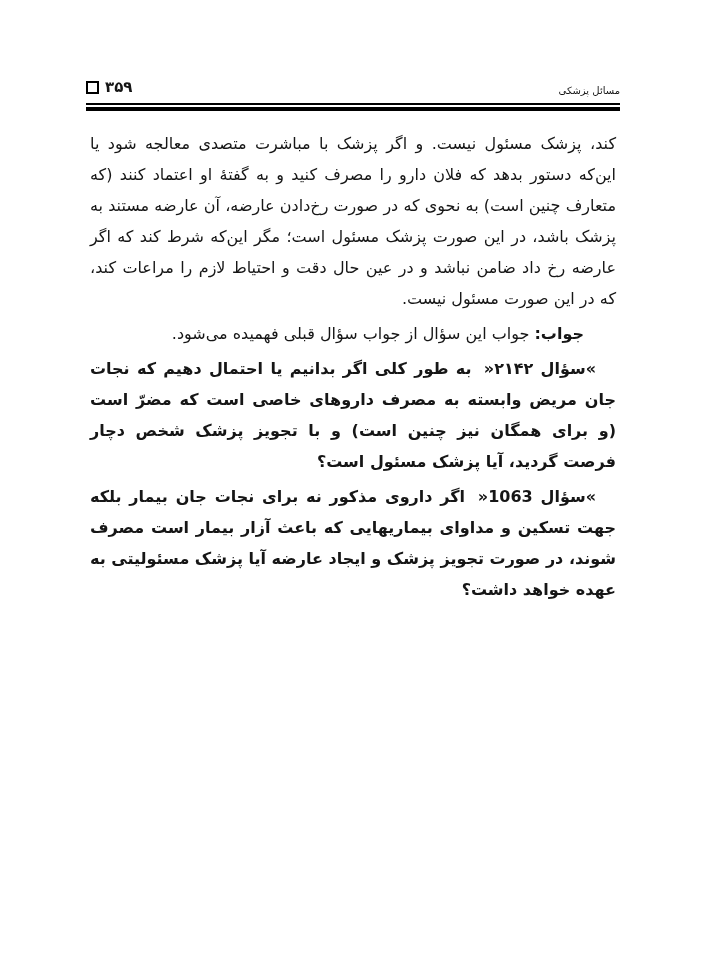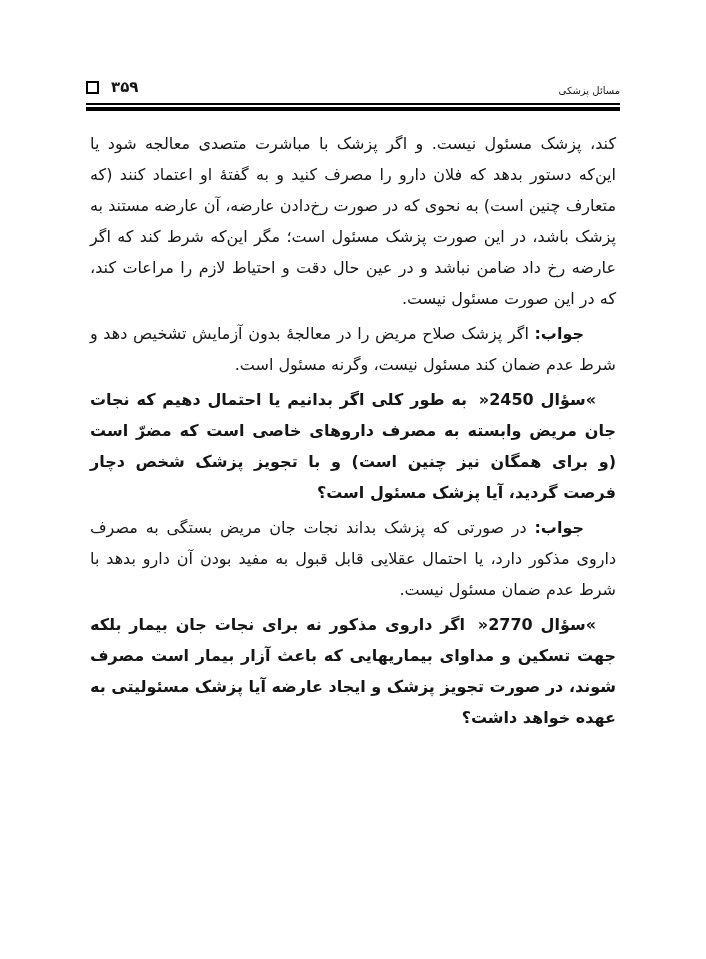--- a/index.html
+++ b/index.html
@@ -26,21 +26,21 @@
     height: 26px;
   }
   .running-title {
     font-size: 10px;
     letter-spacing: 0;
   }
   .pagenum-group {
     display: flex;
     direction: rtl;
     align-items: center;
-    gap: 12px;
+    gap: 6px;
     text-align: center;
   }
   .pagenum {
     font-size: 15px;
     font-weight: 700;
   }
   .square-marker {
     display: inline-block;
     width: 9px; height: 9px;
     border: 2.5px solid #000;
@@ -95,30 +95,27 @@
     </div>
   </header>
 
   <div class="rule-thin"></div>
   <div class="rule-thick"></div>
 
   <main class="page-body">
 
     <p class="para-continuation">کند، پزشک مسئول نیست. و اگر پزشک با مباشرت متصدی معالجه شود یا این‌که دستور بدهد که فلان دارو را مصرف کنید و به گفتهٔ او اعتماد کنند (که متعارف چنین است) به نحوی که در صورت رخ‌دادن عارضه، آن عارضه مستند به پزشک باشد، در این صورت پزشک مسئول است؛ مگر این‌که شرط کند که اگر عارضه رخ داد ضامن نباشد و در عین حال دقت و احتیاط لازم را مراعات کند، که در این صورت مسئول نیست.</p>
 
+    <p class="answer">
+      <b>جواب:</b><span> جواب این سؤال از جواب سؤال قبلی فهمیده می‌شود.</span>
+    </p>
 
-    <p class="answer">
-      <b>جواب:</b><span> اگر پزشک صلاح مریض را در معالجهٔ بدون آزمایش تشخیص دهد و شرط عدم ضمان کند مسئول نیست، وگرنه مسئول است.</span>
+
+    <p class="question">
+      <span class="q-marker">»سؤال ۲۱۴۲«</span><span> به طور کلی اگر بدانیم یا احتمال دهیم که نجات جان مریض وابسته به مصرف داروهای خاصی است که مضرّ است (و برای همگان نیز چنین است) و با تجویز پزشک شخص دچار فرصت گردید، آیا پزشک مسئول است؟</span>
     </p>
 
     <p class="question">
-      <span class="q-marker">»سؤال 2450«</span><span> به طور کلی اگر بدانیم یا احتمال دهیم که نجات جان مریض وابسته به مصرف داروهای خاصی است که مضرّ است (و برای همگان نیز چنین است) و با تجویز پزشک شخص دچار فرصت گردید، آیا پزشک مسئول است؟</span>
-    </p>
-    <p class="answer">
-      <b>جواب:</b><span> در صورتی که پزشک بداند نجات جان مریض بستگی به مصرف داروی مذکور دارد، یا احتمال عقلایی قابل قبول به مفید بودن آن دارو بدهد با شرط عدم ضمان مسئول نیست.</span>
-    </p>
-
-    <p class="question">
-      <span class="q-marker">»سؤال 2770«</span><span> اگر داروی مذکور نه برای نجات جان بیمار بلکه جهت تسکین و مداوای بیماریهایی که باعث آزار بیمار است مصرف شوند، در صورت تجویز پزشک و ایجاد عارضه آیا پزشک مسئولیتی به عهده خواهد داشت؟</span>
+      <span class="q-marker">»سؤال 1063«</span><span> اگر داروی مذکور نه برای نجات جان بیمار بلکه جهت تسکین و مداوای بیماریهایی که باعث آزار بیمار است مصرف شوند، در صورت تجویز پزشک و ایجاد عارضه آیا پزشک مسئولیتی به عهده خواهد داشت؟</span>
     </p>
 
   </main>
 </div>
 
 </body></html>

